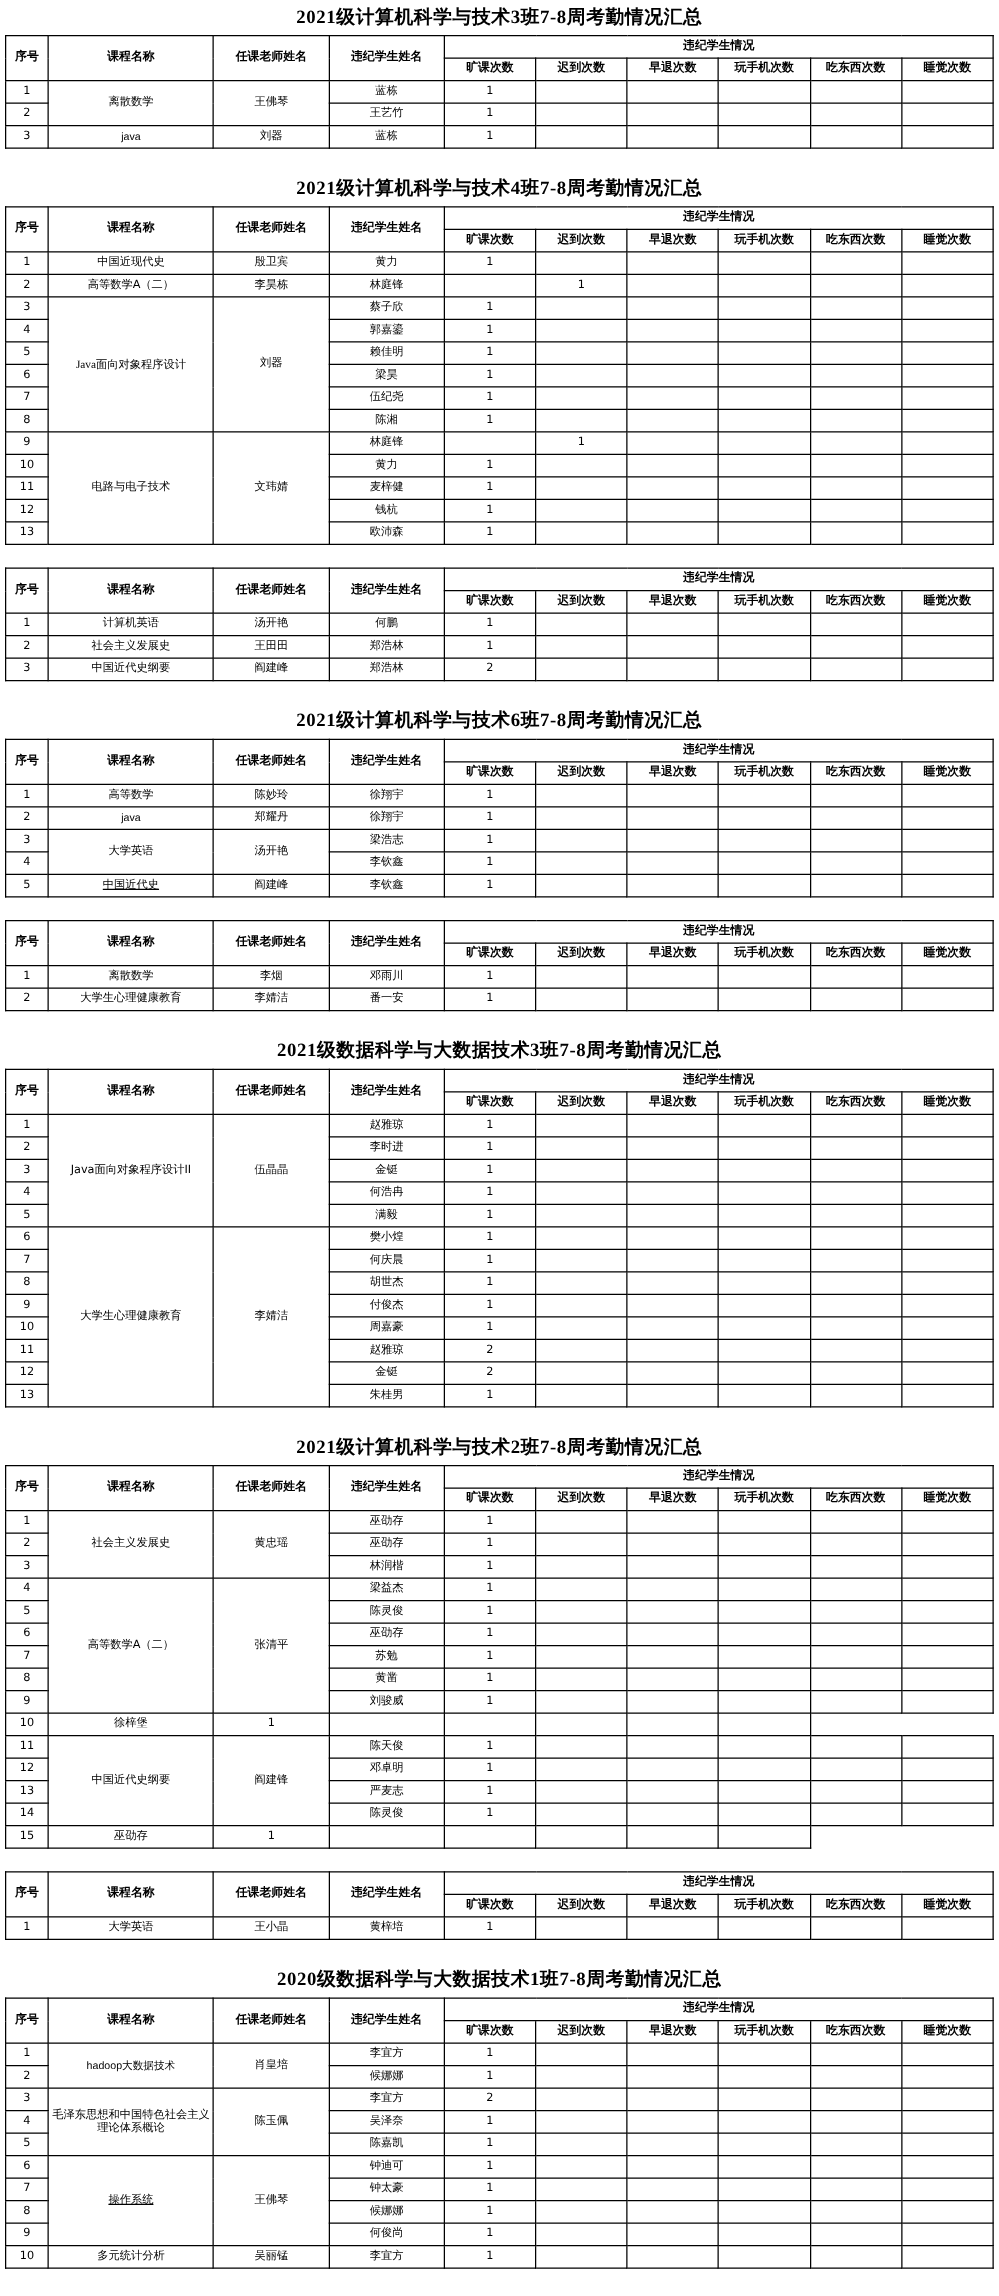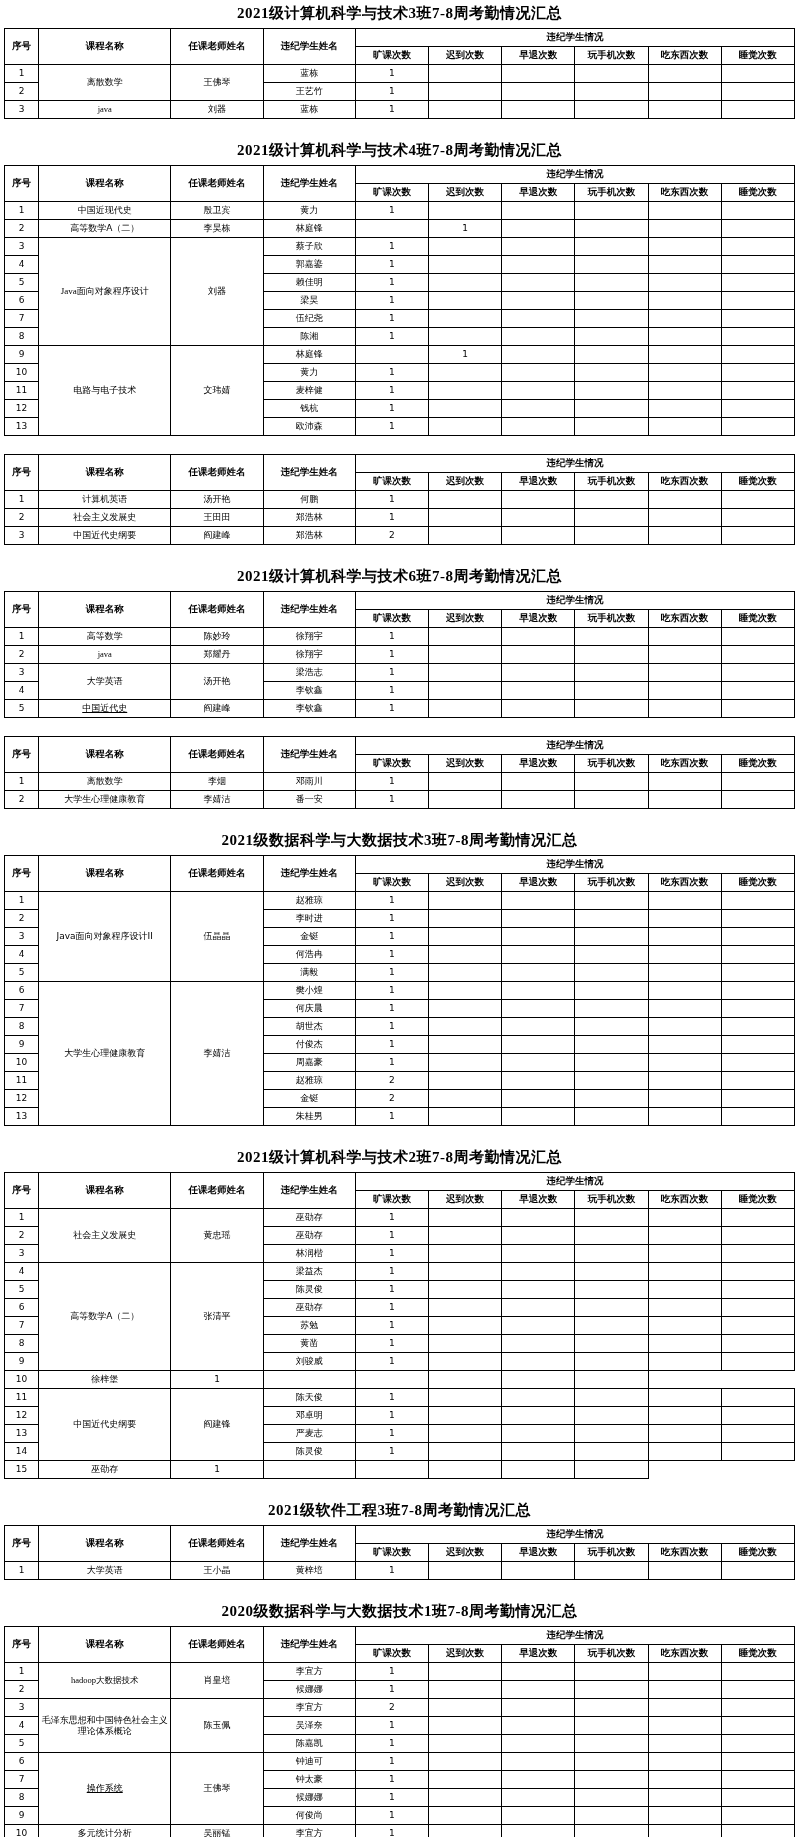--- a/index.html
+++ b/index.html
@@ -52,21 +52,21 @@
   .c-no { width: 34px; }
   .c-course { width: 132px; }
   .c-teacher { width: 92px; }
   .c-student { width: 92px; }
   .c-v { width: 73px; }
   td.num {
     font-family: "DejaVu Sans", "Liberation Sans", sans-serif;
     font-size: 9px;
   }
   td.mono {
-    font-family: Liberation Serif, serif;
+    font-family: Liberation Sans, sans-serif;
     font-size: 8.5px;
   }
 </style>
 </head>
 <body>
 
 <div class="page">
   <div id="blocks-root">
       <div class="block">
         <div class="block-title">2021级计算机科学与技术3班7-8周考勤情况汇总</div>
@@ -892,21 +892,20 @@
               <td class="num"></td>
               <td class="num"></td>
               <td class="num"></td>
               <td class="num"></td>
               <td class="num"></td>
             </tr>
           </tbody>
         </table>
       </div>
       <div class="block">
-        <div class="block-title">2021级软件工程3班7-8周考勤情况汇总</div>
         <table class="att">
           <colgroup>
             <col class="c-no">
             <col class="c-course">
             <col class="c-teacher">
             <col class="c-student">
             <col class="c-v">
             <col class="c-v">
             <col class="c-v">
             <col class="c-v">

